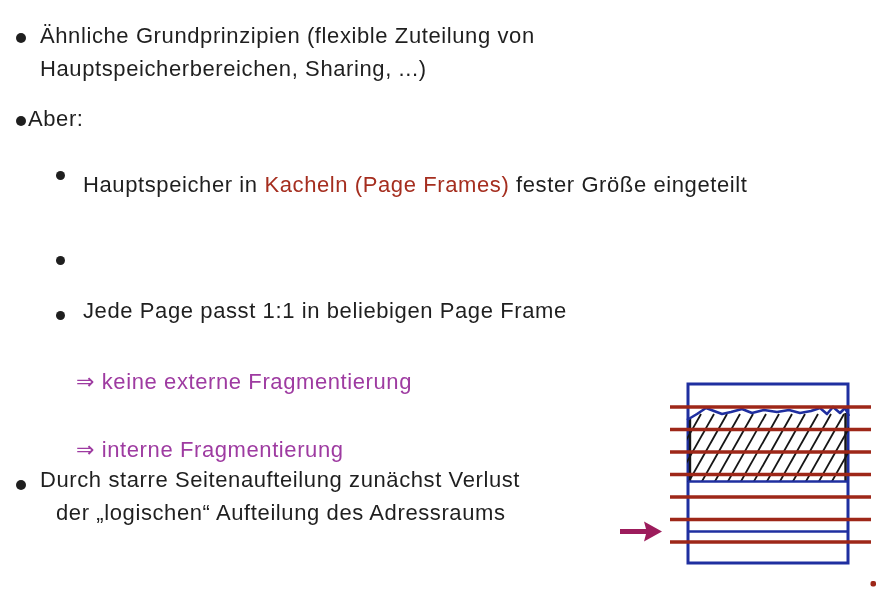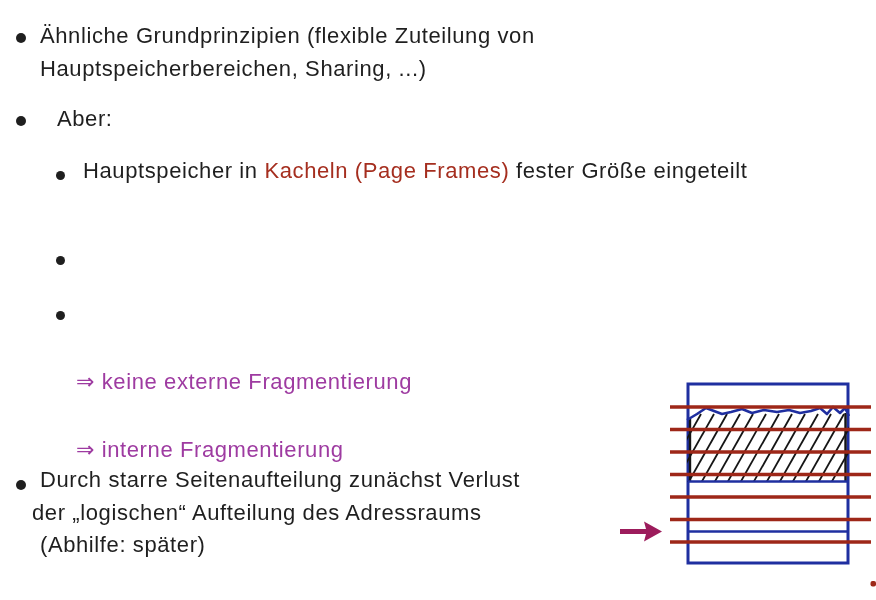--- a/index.html
+++ b/index.html
@@ -41,49 +41,49 @@
 
   <span class="bullet" style="left:16px;top:33px"></span>
   <div class="line" style="left:40px;top:23px">
     <span>Ähnliche Grundprinzipien (flexible Zuteilung von</span>
   </div>
   <div class="line" style="left:40px;top:56px">
     <span>Hauptspeicherbereichen, Sharing, ...)</span>
   </div>
 
   <span class="bullet" style="left:16px;top:116px"></span>
-  <div class="line" style="left:57px;top:106px">
+  <div class="line" style="left:28px;top:106px">
     <span>Aber:</span>
   </div>
 
   <span class="bullet lv2" style="left:56px;top:171px"></span>
-  <div class="line" style="left:83px;top:158px">
+  <div class="line" style="left:83px;top:172px">
     <span>Hauptspeicher in </span><span class="red">Kacheln (Page Frames)</span><span> fester Größe eingeteilt</span>
   </div>
 
   <span class="bullet lv2" style="left:56px;top:256px"></span>
 
   <span class="bullet lv2" style="left:56px;top:311px"></span>
+  <div class="line" style="left:83px;top:298px">
+    <span>Jede Page passt 1:1 in beliebigen Page Frame</span>
+  </div>
 
   <div class="line purple" style="left:76px;top:340px">
     <span>⇒ keine externe Fragmentierung</span>
   </div>
   <div class="line purple" style="left:76px;top:408px">
     <span>⇒ interne Fragmentierung</span>
   </div>
 
   <span class="bullet" style="left:16px;top:480px"></span>
   <div class="line" style="left:40px;top:467px">
     <span>Durch starre Seitenaufteilung zunächst Verlust</span>
   </div>
-  <div class="line" style="left:32px;top:500px">
+  <div class="line" style="left:56px;top:500px">
     <span>der „logischen“ Aufteilung des Adressraums</span>
-  </div>
-  <div class="line" style="left:40px;top:532px">
-    <span>(Abhilfe: später)</span>
   </div>
 
   <svg class="diagram" width="266" height="225" viewBox="610 375 266 225">
     <defs>
       <clipPath id="hatchClip">
         <path d="M687,420 L697,414 L706,408 L714,411 L722,414 L731,412 L742,409 L752,413 L764,410 L777,412 L789,410 L800,413 L811,411 L820,408 L827,414 L833,407 L840,413 L845,408 L849,416 L849,482 L687,482 Z"></path>
       </clipPath>
     </defs>
 
     <rect x="688" y="384" width="160" height="179" fill="none" stroke="var(--blue)" stroke-width="3"></rect>

